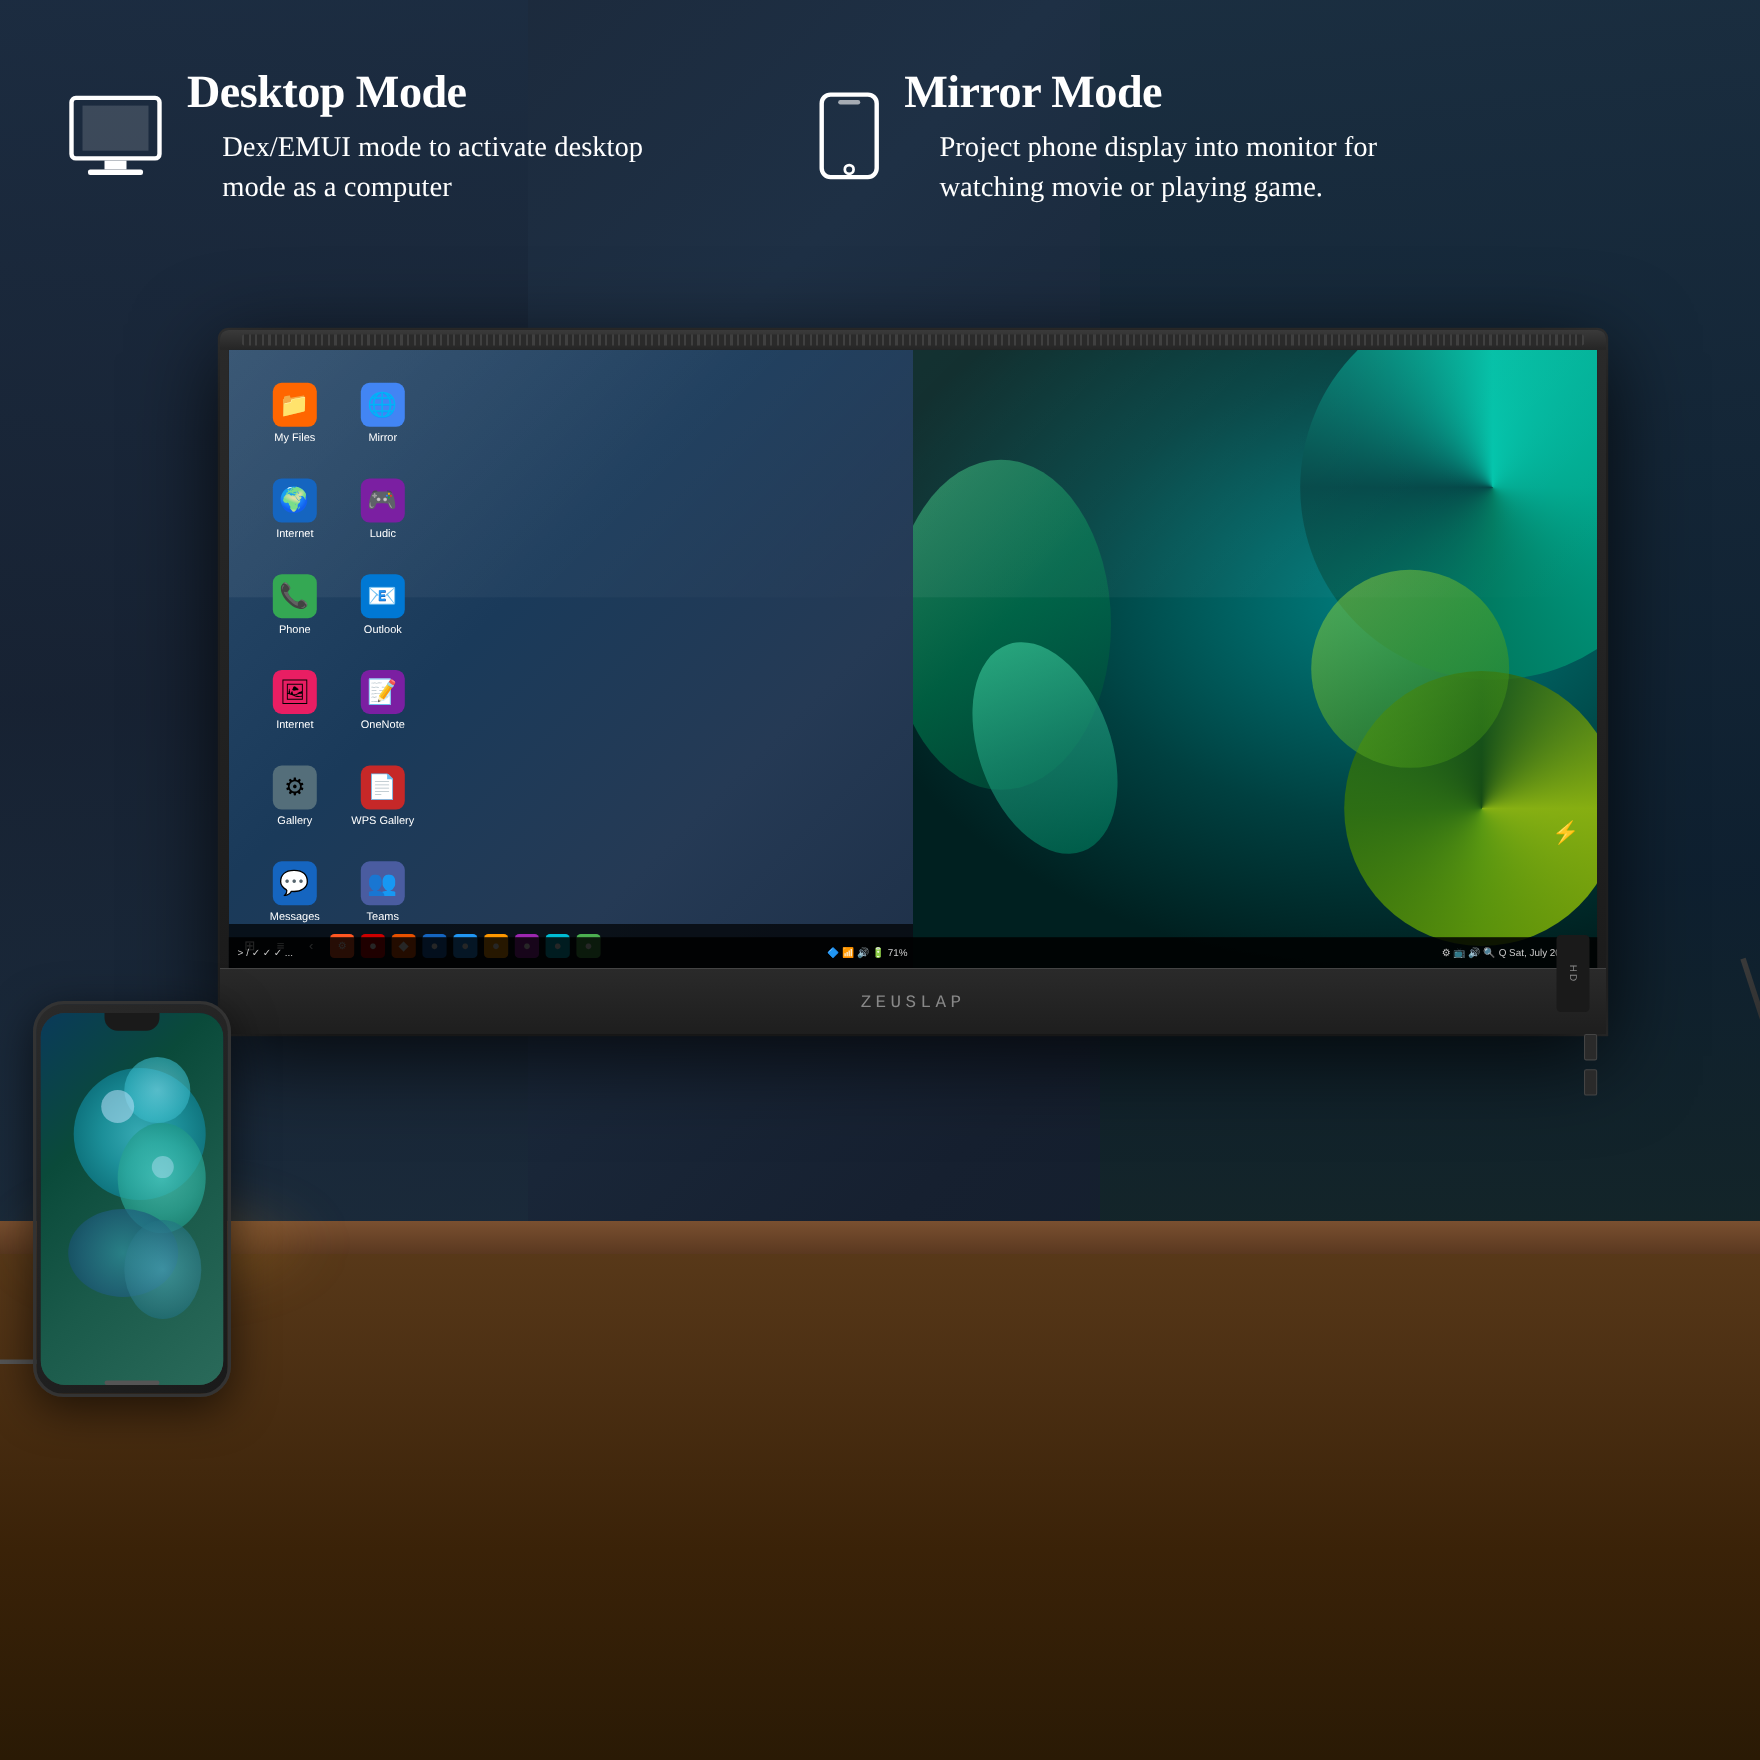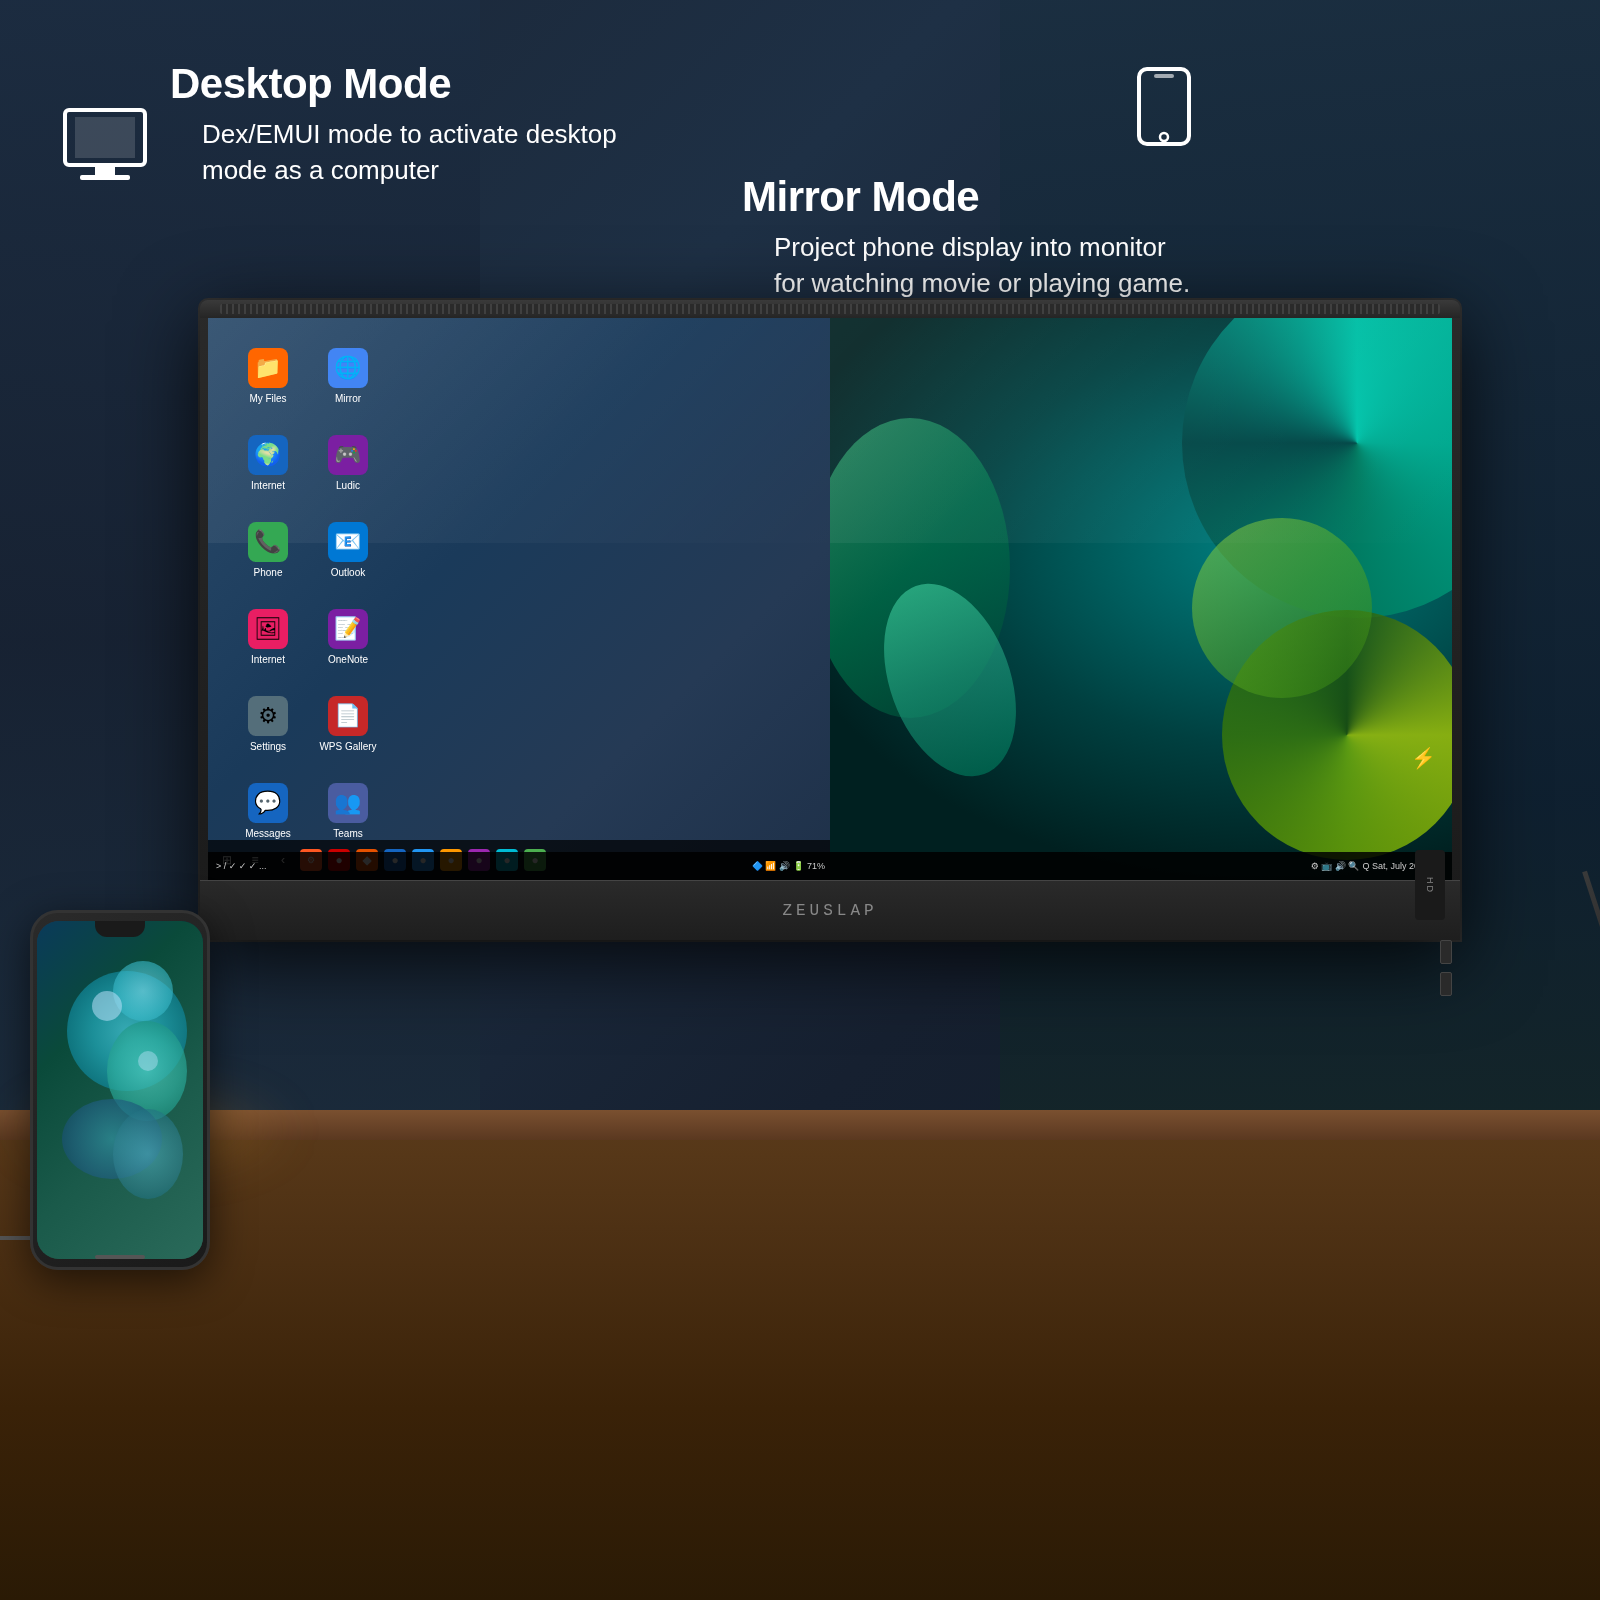--- a/index.html
+++ b/index.html
@@ -57,22 +57,23 @@
       top: 60px;
       left: 60px;
       right: 60px;
       display: flex;
       gap: 80px;
       align-items: flex-start;
     }
 
     .mode-card {
       display: flex;
-      align-items: flex-end;
+      align-items: center;
       gap: 20px;
+      font-family: Liberation Serif, serif;
     }
 
     .mode-icon {
       flex-shrink: 0;
       margin-top: 4px;
     }
 
     .mode-title {
       font-size: 42px;
       font-weight: 900;
@@ -437,21 +438,21 @@
         <rect x="35" y="62" width="20" height="8" fill="white"></rect>
         <rect x="20" y="70" width="50" height="5" rx="2" fill="white"></rect>
       </svg>
     </div>
     <div>
       <div class="mode-title">Desktop Mode</div>
       <div class="mode-desc">Dex/EMUI mode to activate desktop mode as a computer</div>
     </div>
   </div>
 
-  <div class="mode-card" style="margin-left: 40px; flex-direction: column;">
+  <div class="mode-card" style="margin-left: 40px;">
     <div class="mode-icon">
       <svg width="60" height="85" viewBox="0 0 60 85" fill="none">
         <rect x="5" y="5" width="50" height="75" rx="8" stroke="white" stroke-width="4" fill="none"></rect>
         <rect x="20" y="10" width="20" height="4" rx="2" fill="white" opacity="0.6"></rect>
         <circle cx="30" cy="73" r="4" stroke="white" stroke-width="2.5" fill="none"></circle>
       </svg>
     </div>
     <div>
       <div class="mode-title">Mirror Mode</div>
       <div class="mode-desc">Project phone display into monitor for watching movie or playing game.</div>
@@ -499,21 +500,21 @@
           <div class="app-icon-item">
             <div class="app-icon-img" style="background:#e91e63;">🖼</div>
             <div class="app-icon-label">Internet</div>
           </div>
           <div class="app-icon-item">
             <div class="app-icon-img" style="background:#7b1fa2;">📝</div>
             <div class="app-icon-label">OneNote</div>
           </div>
           <div class="app-icon-item">
             <div class="app-icon-img" style="background:#546e7a;">⚙</div>
-            <div class="app-icon-label">Settings</div>
+            <div class="app-icon-label">Gallery</div>
           </div>
           <div class="app-icon-item">
             <div class="app-icon-img" style="background:#c62828;">📄</div>
             <div class="app-icon-label">WPS Gallery</div>
           </div>
           <div class="app-icon-item">
             <div class="app-icon-img" style="background:#1565c0;">💬</div>
             <div class="app-icon-label">Messages</div>
           </div>
           <div class="app-icon-item">

